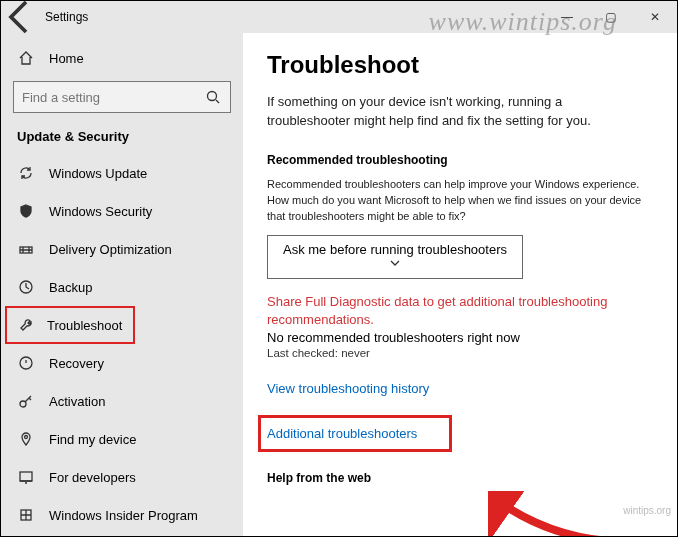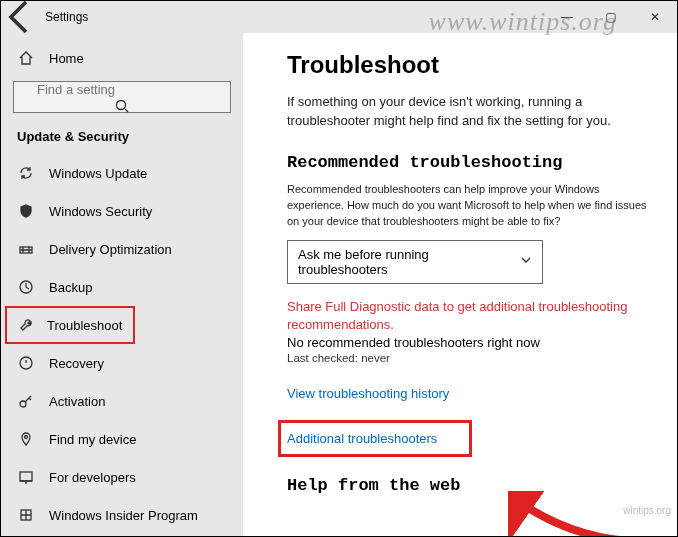--- a/index.html
+++ b/index.html
@@ -46,21 +46,20 @@
     font-size:26px;
     color:rgba(120,120,120,0.55);
     font-family: Georgia, 'Times New Roman', serif;
     letter-spacing:1px;
     pointer-events:none;
     font-style: italic;
   }
   .app {
     display:flex;
     height: calc(100% - 32px);
-    gap: 20px;
   }
   .sidebar {
     width: 242px;
     background:#e7e7e7;
     padding: 6px 0 0 0;
     overflow-y:auto;
   }
   .home-row, .nav-item {
     display:flex; align-items:center;
     height:38px;
@@ -72,21 +71,20 @@
   }
   .home-row { margin-bottom:4px; }
   .search {
     margin: 4px 12px 10px 12px;
     height:32px;
     border:1px solid #777;
     background:#f2f2f2;
     display:flex; align-items:center;
     padding:0 8px;
     justify-content:space-between;
-    flex-direction:column;
   }
   .search input {
     border:none; background:transparent; outline:none;
     font-size:13px; width: 170px;
     color:#333;
   }
   .section-head {
     font-weight:600;
     font-size:13px;
     padding: 6px 16px 10px 16px;
@@ -103,29 +101,30 @@
   .icon { width:18px; height:18px; flex:0 0 18px; display:flex; align-items:center; justify-content:center; }
   .icon svg { width:16px; height:16px; stroke:#333; fill:none; stroke-width:1.3; }
   .content {
     flex:1;
     padding: 18px 20px 0 24px;
     overflow-y:auto;
     position:relative;
   }
   h1 { font-size:24px; font-weight:600; margin-bottom:14px; }
   .intro { font-size:13px; color:#222; line-height:1.45; margin-bottom:22px; max-width:380px;}
-  h2 { font-size:17px; font-weight:600; margin-bottom:10px;font-family:Liberation Mono, monospace; }
+  h2 { font-size:12px; font-weight:600; margin-bottom:10px; }
   .desc { font-size:11px; color:#222; line-height:1.45; margin-bottom:10px; max-width:380px;}
   .dropdown {
     border:1px solid #666;
     display:inline-flex; align-items:center; justify-content:space-between;
     padding:6px 10px;
     width:256px;
     font-size:13px;
     margin-bottom:14px;
+    flex-direction:column;
   }
   .warn { color:#d13438; font-size:13px; line-height:1.45; max-width:380px; }
   .status { font-size:13px; margin-bottom:2px; }
   .last { font-size:11.5px; color:#333; margin-bottom:22px;}
   .link { color:#0067c0; font-size:13px; cursor:pointer; display:inline-block;}
   .link-block { margin-bottom:22px; }
   .link.highlighted {
     outline:3px solid #d22;
     padding:8px 32px 8px 6px;
     margin-left:-6px;

